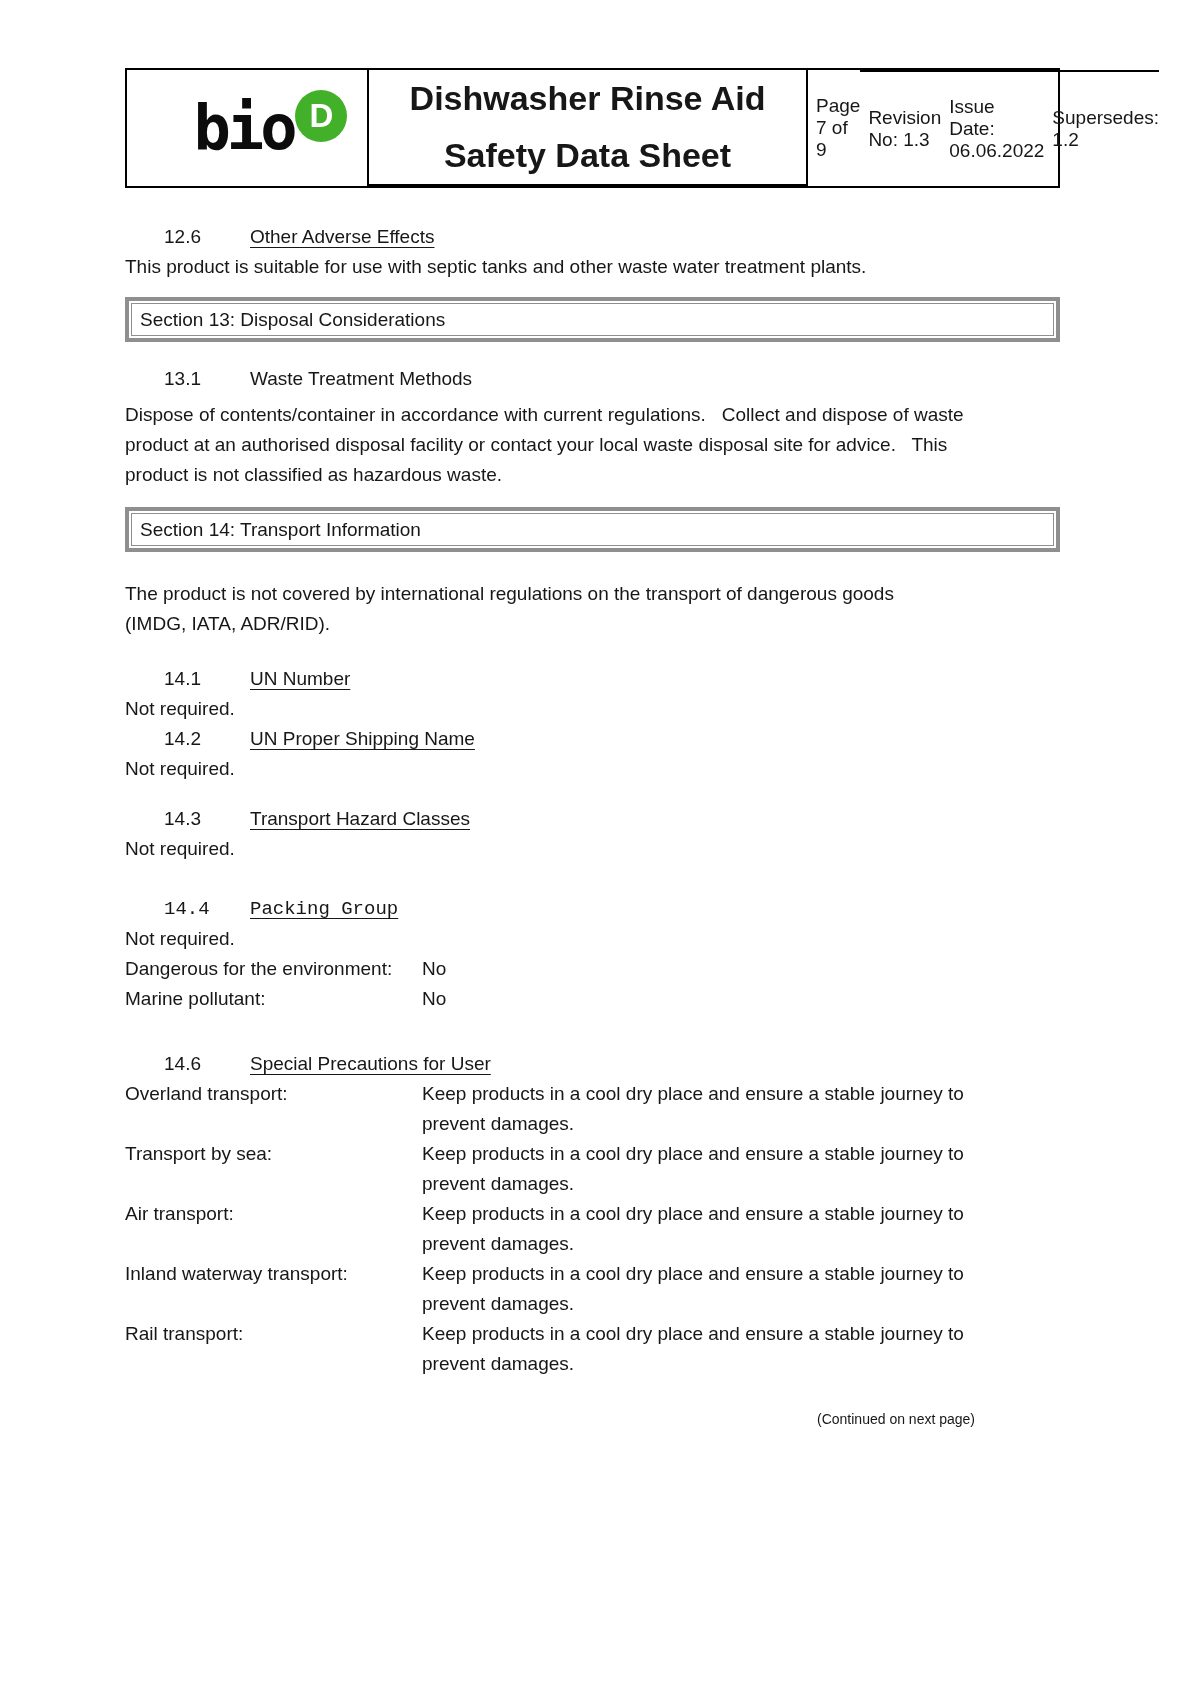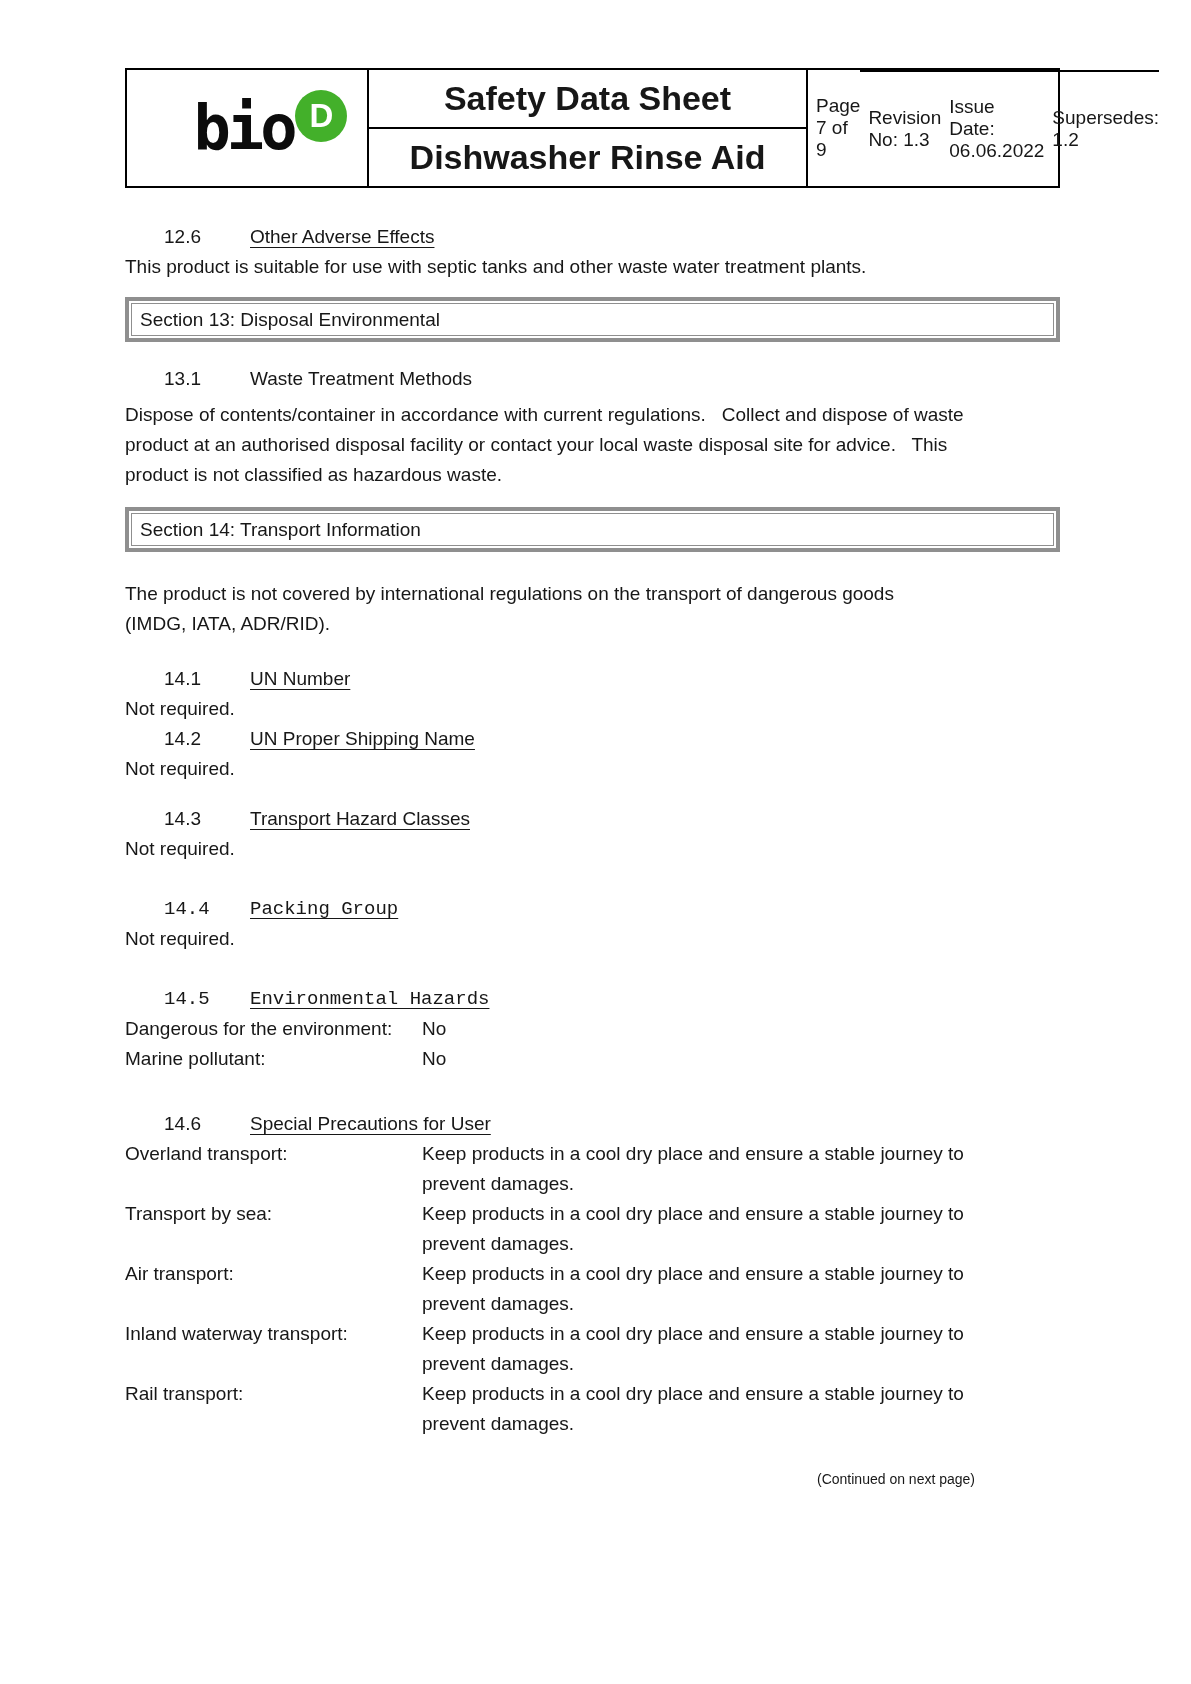--- a/index.html
+++ b/index.html
@@ -100,39 +100,39 @@
 <div class="page">
 
   <div class="hdr">
     <div class="hdr-logo-cell">
       <div class="logo">
         <span class="logo-bio">bio</span>
         <span class="logo-d" id="logo-d" style="background: rgb(67, 176, 42);">D</span>
       </div>
     </div>
     <div class="hdr-title-cell">
+      <div class="hdr-title-row">Dishwasher Rinse Aid</div>
       <div class="hdr-title-row top">Safety Data Sheet</div>
-      <div class="hdr-title-row">Dishwasher Rinse Aid</div>
     </div>
     <div class="hdr-meta-cell">
       <div class="hdr-meta-row">Page 7 of 9</div>
       <div class="hdr-meta-row">Revision No: 1.3</div>
       <div class="hdr-meta-row">Issue Date: 06.06.2022</div>
       <div class="hdr-meta-row">Supersedes: 1.2</div>
     </div>
   </div>
 
   <div class="subhead mt-37">
     <span class="num">12.6</span>
     <span class="ttl u">Other Adverse Effects</span>
   </div>
   <div class="para">This product is suitable for use with septic tanks and other waste water treatment plants.</div>
 
   <div class="secbar mt-15">
-    <div class="secbar-inner">Section 13: Disposal Environmental</div>
+    <div class="secbar-inner">Section 13: Disposal Considerations</div>
   </div>
 
   <div class="subhead mt-22">
     <span class="num">13.1</span>
     <span class="ttl">Waste Treatment Methods</span>
   </div>
   <div class="para mt-5">Dispose of contents/container in accordance with current regulations.   Collect and dispose of waste
 product at an authorised disposal facility or contact your local waste disposal site for advice.   This
 product is not classified as hazardous waste.</div>
 
@@ -160,24 +160,20 @@
     <span class="ttl u">Transport Hazard Classes</span>
   </div>
   <div class="para">Not required.</div>
 
   <div class="subhead mt-30">
     <span class="num">14.4</span>
     <span class="ttl u">Packing Group</span>
   </div>
   <div class="para">Not required.</div>
 
-  <div class="subhead mt-30">
-    <span class="num">14.5</span>
-    <span class="ttl u">Environmental Hazards</span>
-  </div>
   <div class="kv">
     <span class="k">Dangerous for the environment:</span>
     <span class="v">No</span>
   </div>
   <div class="kv">
     <span class="k">Marine pollutant:</span>
     <span class="v">No</span>
   </div>
 
   <div class="subhead mt-35">

